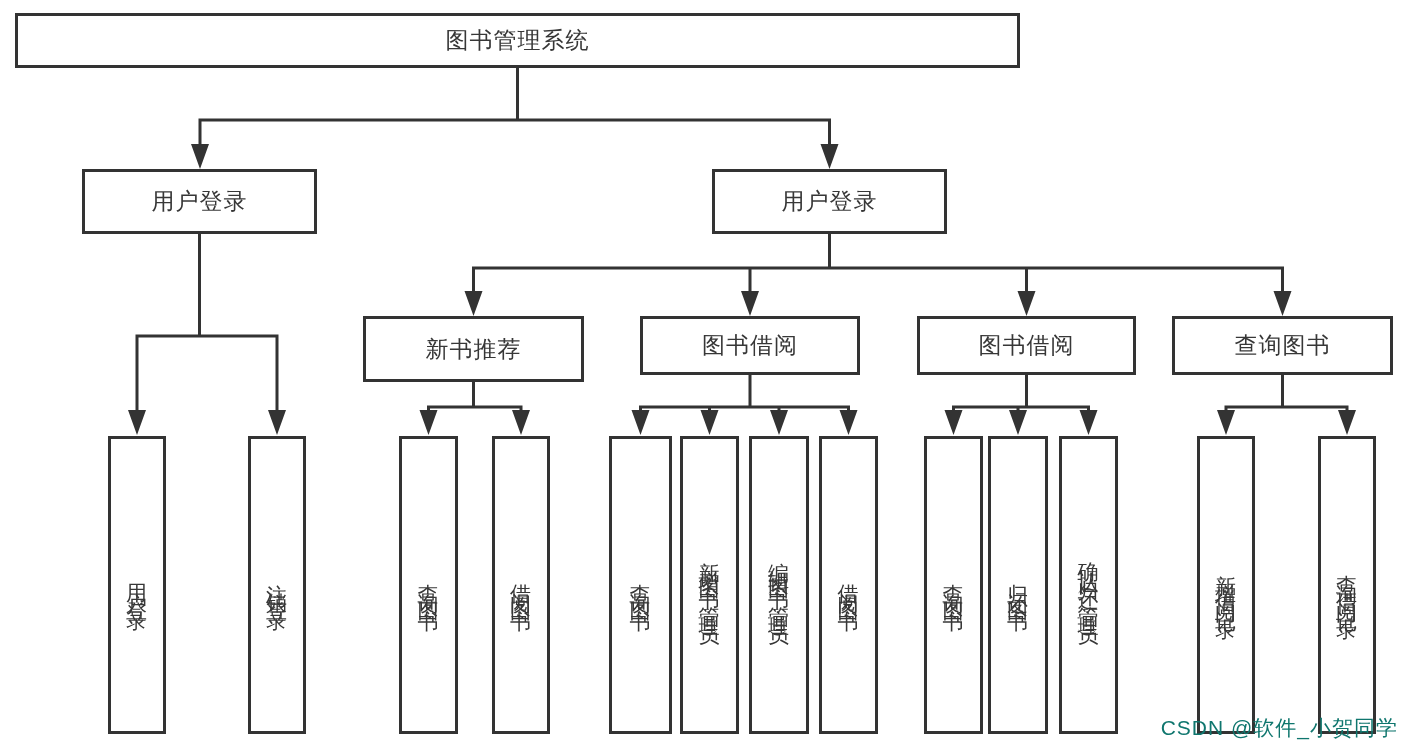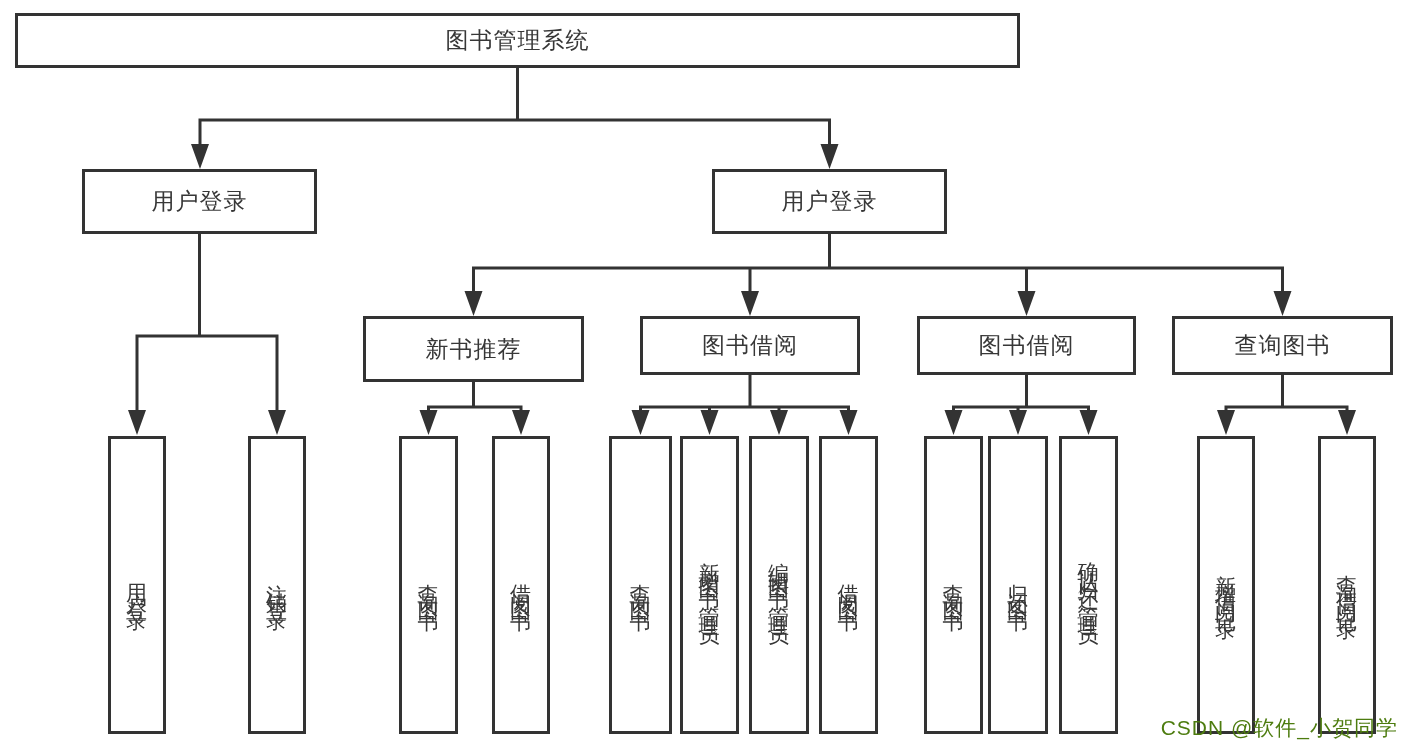--- a/index.html
+++ b/index.html
@@ -47,21 +47,21 @@
     writing-mode: vertical-rl;
     text-orientation: mixed;
     letter-spacing: 9px;
     line-height: 1;
   }
   .watermark {
     position: absolute;
     top: 714px;
     right: 7px;
     font-size: 21px;
-    color: #4d7c0f;
+    color: #0f766e;
     letter-spacing: 1px;
     z-index: 3;
     white-space: nowrap;
     text-align: right;
   }
 </style>
 </head>
 <body>
 
 <div class="canvas">

